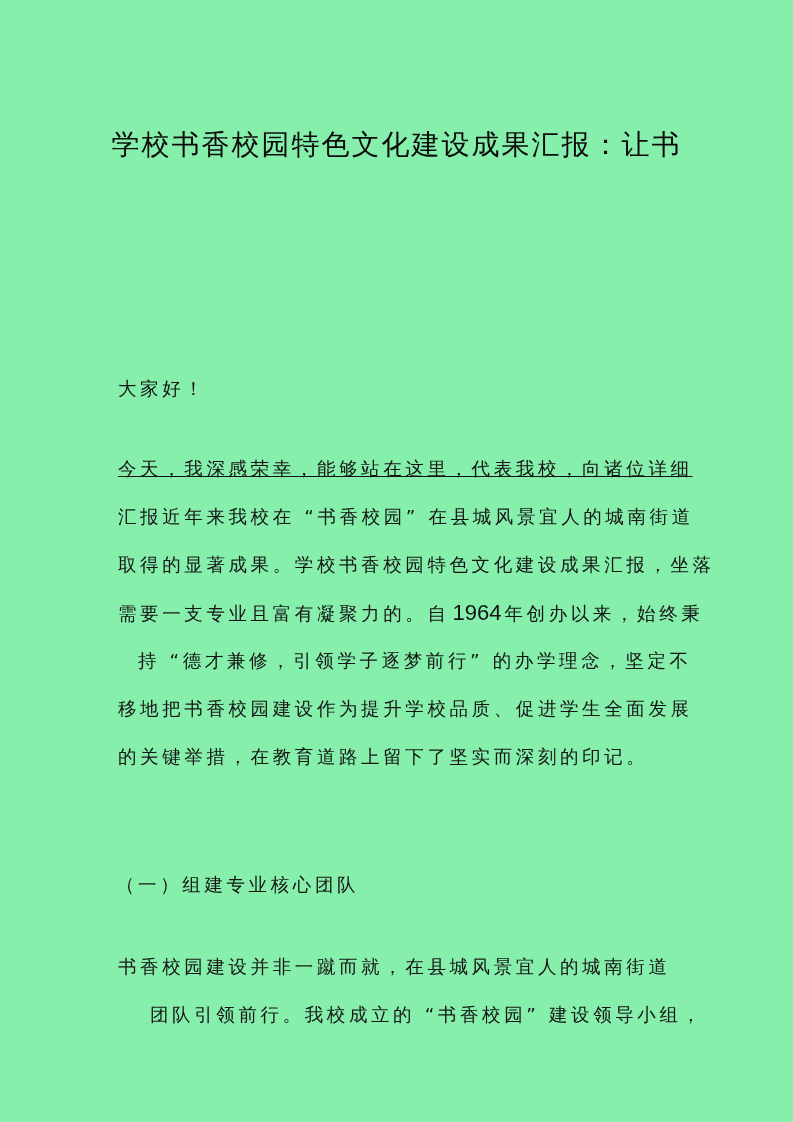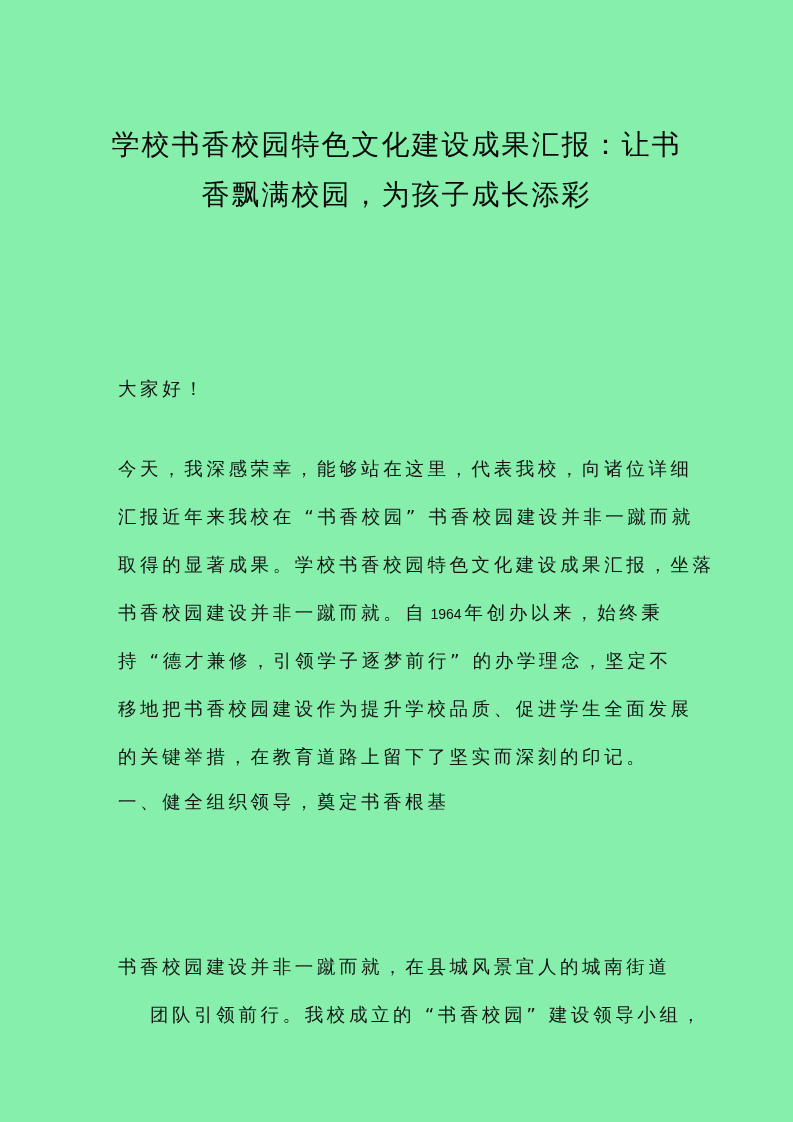--- a/index.html
+++ b/index.html
@@ -40,48 +40,47 @@
       left: 118px;
       font-size: 18.5px;
       letter-spacing: 3.6px;
       white-space: nowrap;
       color: #141414;
       line-height: 22px;
     }
     .num {
       font-family: "Liberation Sans", sans-serif;
       letter-spacing: 0px;
-      font-size: 14px;
+      font-size: 22px;
       margin: 0 3px;
     }
   </style>
 </head>
 <body>
 
 <div class="page">
 
   <div class="title title-line1">学校书香校园特色文化建设成果汇报：让书</div>
-  <div class="title title-line2">香飘满校园，为孩子成长添彩</div>
 
 
   <div class="line" style="top:378px;">大家好！</div>
 
   <div>
-    <div class="line" style="top:458px;">今天，我深感荣幸，能够站在这里，代表我校，向诸位详细</div>
-    <div class="line" style="top:506px;">汇报近年来我校在 “书香校园” 书香校园建设并非一蹴而就</div>
+    <div class="line" style="top:458px;text-decoration:underline;">今天，我深感荣幸，能够站在这里，代表我校，向诸位详细</div>
+    <div class="line" style="top:506px;">汇报近年来我校在 “书香校园” 在县城风景宜人的城南街道</div>
     <div class="line" style="top:554px;">取得的显著成果。学校书香校园特色文化建设成果汇报，坐落</div>
     <div class="line" style="top:602px;">
-      <span>书香校园建设并非一蹴而就。自</span><span class="num">1964</span><span>年创办以来，始终秉</span>
+      <span>需要一支专业且富有凝聚力的。自</span><span class="num">1964</span><span>年创办以来，始终秉</span>
     </div>
-    <div class="line" style="top:650px;">持 “德才兼修，引领学子逐梦前行” 的办学理念，坚定不</div>
+    <div class="line" style="top:650px;margin-left:20px;">持 “德才兼修，引领学子逐梦前行” 的办学理念，坚定不</div>
     <div class="line" style="top:698px;text-align:center;">移地把书香校园建设作为提升学校品质、促进学生全面发展</div>
     <div class="line" style="top:746px;text-align:right;">的关键举措，在教育道路上留下了坚实而深刻的印记。</div>
   </div>
 
-  <div class="line" style="top:791px;">一、健全组织领导，奠定书香根基</div>
 
+  <div class="line" style="top:874px; left:116px;">（一）组建专业核心团队</div>
 
   <div>
     <div class="line" style="top:956px;">书香校园建设并非一蹴而就，在县城风景宜人的城南街道</div>
     <div class="line" style="top:1004px;margin-left:32px;">团队引领前行。我校成立的 “书香校园” 建设领导小组，</div>
   </div>
 
 </div>
 
 </body></html>

